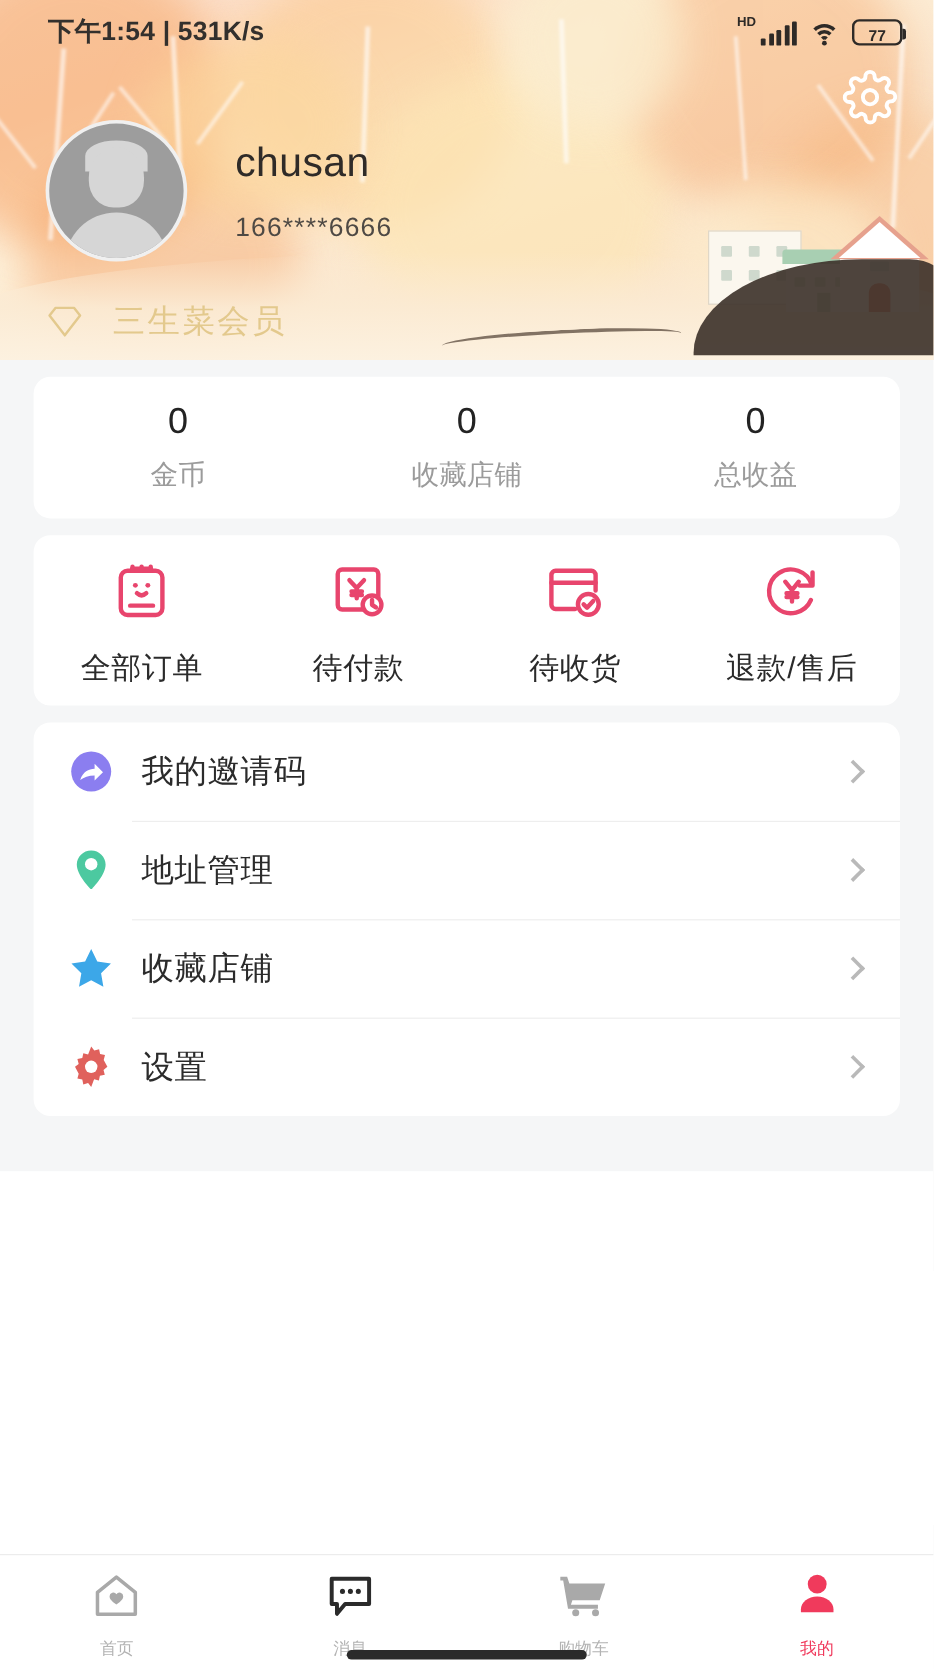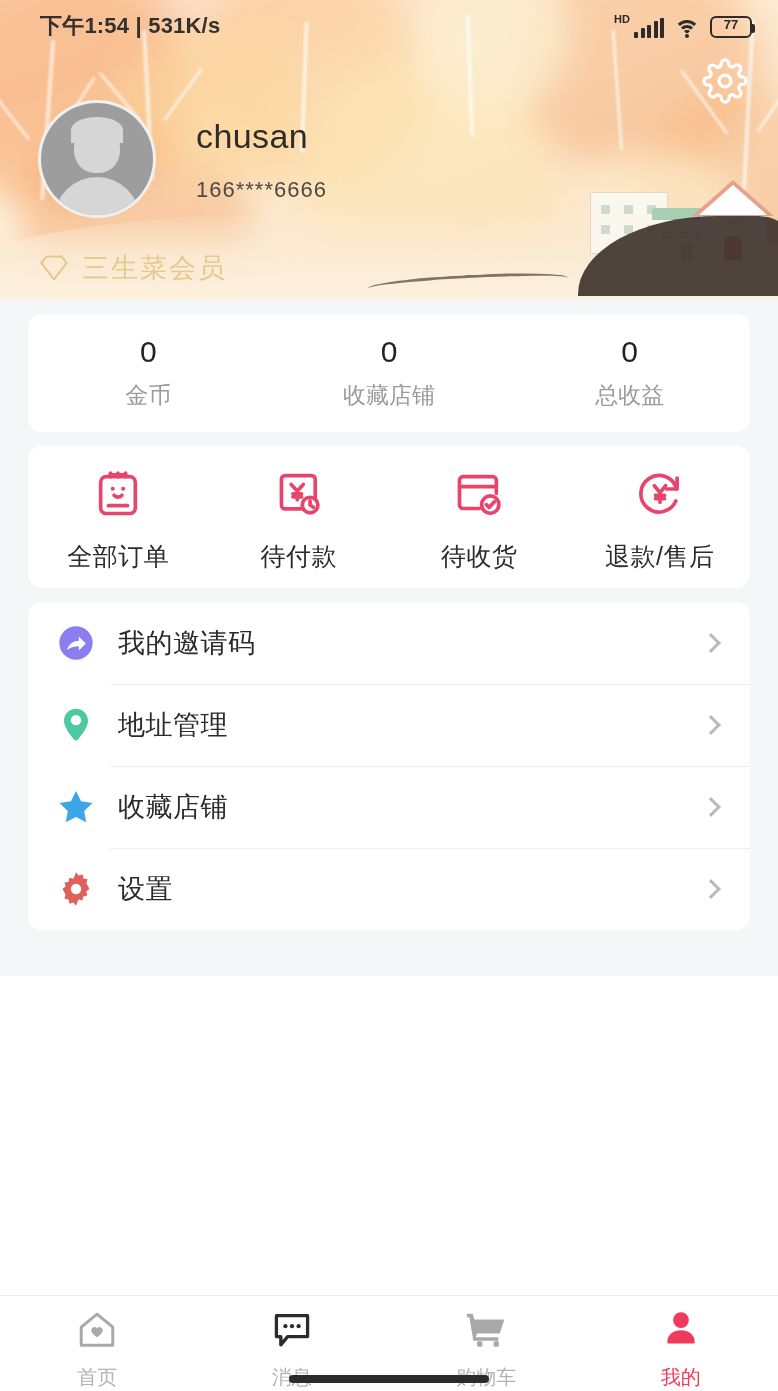--- a/index.html
+++ b/index.html
@@ -88,37 +88,37 @@
   .bars { display:flex; align-items:flex-end; gap:2.5px; height:20px; }
   .bars i { width:4px; background:#2e2a27; border-radius:1px; display:block;}
   .bars i:nth-child(1){height:6px;} .bars i:nth-child(2){height:10px;}
   .bars i:nth-child(3){height:13px;} .bars i:nth-child(4){height:17px;} .bars i:nth-child(5){height:20px;}
   .wifi { position:relative; width:26px; height:20px;}
   .wifi span { position:absolute; left:50%; transform:translateX(-50%); border:3px solid #2e2a27; border-bottom-color:transparent; border-left-color:transparent; border-right-color:transparent; border-radius:50%;}
   .wifi .w1 { width:26px; height:26px; top:2px;}
   .wifi .w2 { width:17px; height:17px; top:7px;}
   .wifi .w3 { width:8px; height:8px; top:12px; border-width:3px;}
   .wifi .dot { position:absolute; left:50%; bottom:0; transform:translateX(-50%); width:4px; height:4px; background:#2e2a27; border-radius:50%; border:none;}
-  .batt { position:relative; width:42px; height:22px; border:2.4px solid #2e2a27; border-radius:6px; display:flex; align-items:flex-start; justify-content:center;}
+  .batt { position:relative; width:42px; height:22px; border:2.4px solid #2e2a27; border-radius:6px; display:flex; align-items:flex-end; justify-content:center;}
   .batt:after { content:""; position:absolute; right:-5px; top:6px; width:3px; height:9px; background:#2e2a27; border-radius:0 2px 2px 0;}
   .batt span { font-size:13px; font-weight:700; color:#2e2a27; line-height:1;}
 
   .gear-btn { position:absolute; right:30px; top:58px; width:46px; height:46px; cursor:pointer; }
   .profile { position:absolute; left:38px; top:100px; display:flex; align-items:center; gap:40px;}
   .avatar {
     width:118px; height:118px; border-radius:50%;
     background:#9d9d9d; border:3px solid rgba(255,255,255,.85);
     position:relative; overflow:hidden; flex:0 0 118px;
   }
   .avatar .head { position:absolute; left:50%; top:20px; transform:translateX(-50%); width:46px; height:50px; background:#d6d6d6; border-radius:50% 50% 45% 45%;}
   .avatar .hair { position:absolute; left:50%; top:14px; transform:translateX(-50%); width:52px; height:26px; background:#d6d6d6; border-radius:50% 50% 0 0;}
   .avatar .body { position:absolute; left:50%; bottom:-10px; transform:translateX(-50%); width:86px; height:48px; background:#d6d6d6; border-radius:46px 46px 0 0;}
   .pname { font-size:34px; color:#2f2b28; font-weight:400; letter-spacing:.4px; line-height:1.25;}
   .pphone { font-size:22px; color:#4e4944; letter-spacing:1px; margin-top:20px;}
-  .vip { position:absolute; left:38px; top:250px; display:flex; align-items:center; gap:12px; }
+  .vip { position:absolute; left:38px; top:250px; display:flex; align-items:center; gap:24px; }
   .vip-text { font-size:27px; color:#e3c98d; letter-spacing:2px;}
 
   
   .content { flex:1 1 auto; background:#f5f6f7; padding:0 28px; position:relative; }
   .content:after{ content:""; position:absolute; left:0; right:0; top:676px; bottom:0; background:#ffffff; }
   .card { background:#ffffff; border-radius:14px; margin-top:14px; position:relative; z-index:2;}
 
   .stats { display:flex; height:118px; align-items:center; }
   .stat { flex:1; text-align:center; }
   .stat-val { font-size:30px; color:#232323; line-height:1.1; font-weight:400;}
@@ -136,21 +136,21 @@
   .micon { width:52px; flex:0 0 52px; display:flex; align-items:center; justify-content:center;}
   .mlabel { font-size:27px; color:#2b2b2b; margin-left:16px; flex:1; letter-spacing:.5px;}
   .chev { width:14px; height:14px; border-right:3px solid #b9b9b9; border-top:3px solid #b9b9b9; transform:rotate(45deg); margin-right:6px;}
 
   
   .tabbar {
     flex:0 0 96px; height:96px; background:#ffffff; border-top:1px solid #ececec;
     display:flex; align-items:flex-start; padding-top:12px; position:relative;
   }
   .tab { flex:1; display:flex; flex-direction:column; align-items:center; gap:8px; cursor:pointer;}
-  .tab-lbl { font-size:20px; color:#b3b3b3; }
+  .tab-lbl { font-size:14px; color:#b3b3b3; }
   .tab.active .tab-lbl { color:#f03a5c; }
   .tab.msg .tab-lbl { color:#b3b3b3; }
   .homebar { position:absolute; left:50%; bottom:8px; transform:translateX(-50%); width:200px; height:8px; background:#2b2b2b; border-radius:5px;}
 </style>
 </head>
 <body>
 
 <div id="app">
 
   <div class="header">

